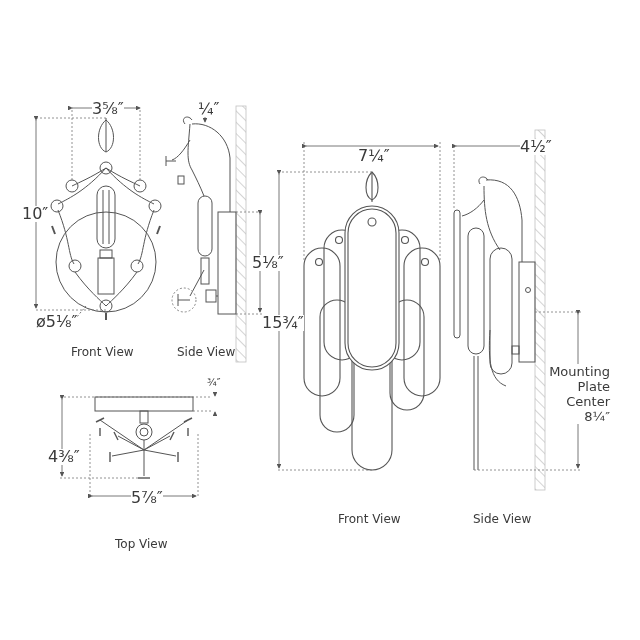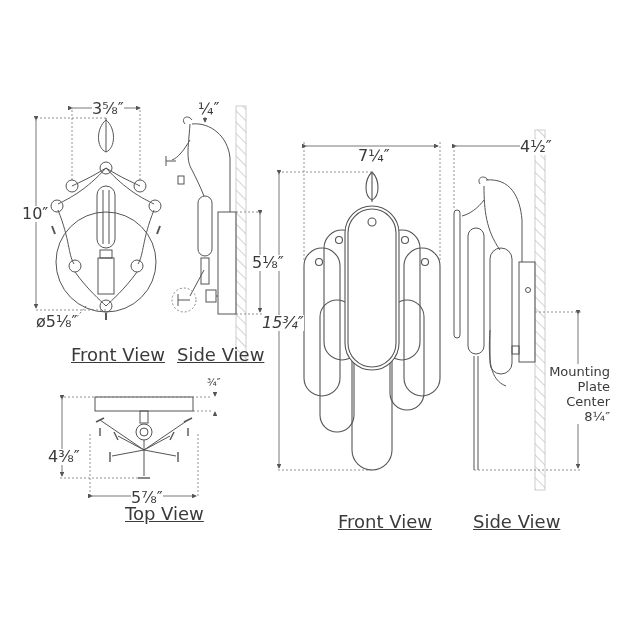--- a/index.html
+++ b/index.html
@@ -1,21 +1,21 @@
 <!DOCTYPE html>
 <html><head>
   <meta charset="utf-8">
   <style>
     html, body { margin: 0; padding: 0; background: #ffffff; }
     body { width: 640px; height: 640px; position: relative; overflow: hidden;
            font-family: "DejaVu Sans", "Liberation Sans", sans-serif; color: #3a3a3a; }
     #canvas { position: absolute; left: 0; top: 0; width: 640px; height: 640px; }
     .lbl { position: absolute; white-space: nowrap; font-size: 13px; color: #3a3a3a; background: #fff; line-height: 1; }
     .dim { font-size: 16px; }
-    .cap { font-size: 18px; background: transparent; text-decoration: underline; }
+    .cap { font-size: 12px; background: transparent; }
     .small { font-size: 10px; }
     .mp { position: absolute; text-align: right; font-size: 13px; line-height: 15px; background: #fff; color: #3a3a3a; }
   </style>
 </head>
 <body>
 
 <svg id="canvas" width="640" height="640" viewBox="0 0 640 640">
   <defs>
     <pattern id="hatch" patternUnits="userSpaceOnUse" width="8" height="8" patternTransform="rotate(-45)">
       <line x1="0" y1="0" x2="0" y2="8" stroke="#b5b5b5" stroke-width="1.2"></line>
@@ -208,24 +208,24 @@
 <span class="lbl dim" style="left:36px;top:314px;text-align:right;">ø5⅛″</span>
 <span class="lbl cap" style="left:71px;top:346px;">Front View</span>
 
 <span class="lbl dim" style="left:198px;top:101px;">¼″</span>
 <span class="lbl dim" style="left:252px;top:255px;">5⅛″</span>
 <span class="lbl cap" style="left:177px;top:346px;">Side View</span>
 
 <span class="lbl dim small" style="left:207px;top:378px;">¾″</span>
 <span class="lbl dim" style="left:48px;top:432px;margin-top:17px;">4⅜″</span>
 <span class="lbl dim" style="left:131px;top:490px;">5⅞″</span>
-<span class="lbl cap" style="left:115px;top:505px;margin-left:10px;">Top View</span>
+<span class="lbl cap" style="left:115px;top:538px;">Top View</span>
 
 <span class="lbl dim" style="left:358px;top:140px;margin-top:8px;">7¼″</span>
-<span class="lbl dim" style="left:262px;top:315px;font-style:italic;">15¾″</span>
+<span class="lbl dim" style="left:262px;top:315px;">15¾″</span>
 <span class="lbl cap" style="left:338px;top:513px;">Front View</span>
 
 <span class="lbl dim" style="left:481px;top:139px;margin-left:39px;">4½″</span>
 <div class="mp" style="left:546px;top:364px;width:64px;">
   <div>Mounting</div>
   <div>Plate</div>
   <div>Center</div>
   <div>8¼″</div>
 </div>
 <span class="lbl cap" style="left:473px;top:513px;">Side View</span>

